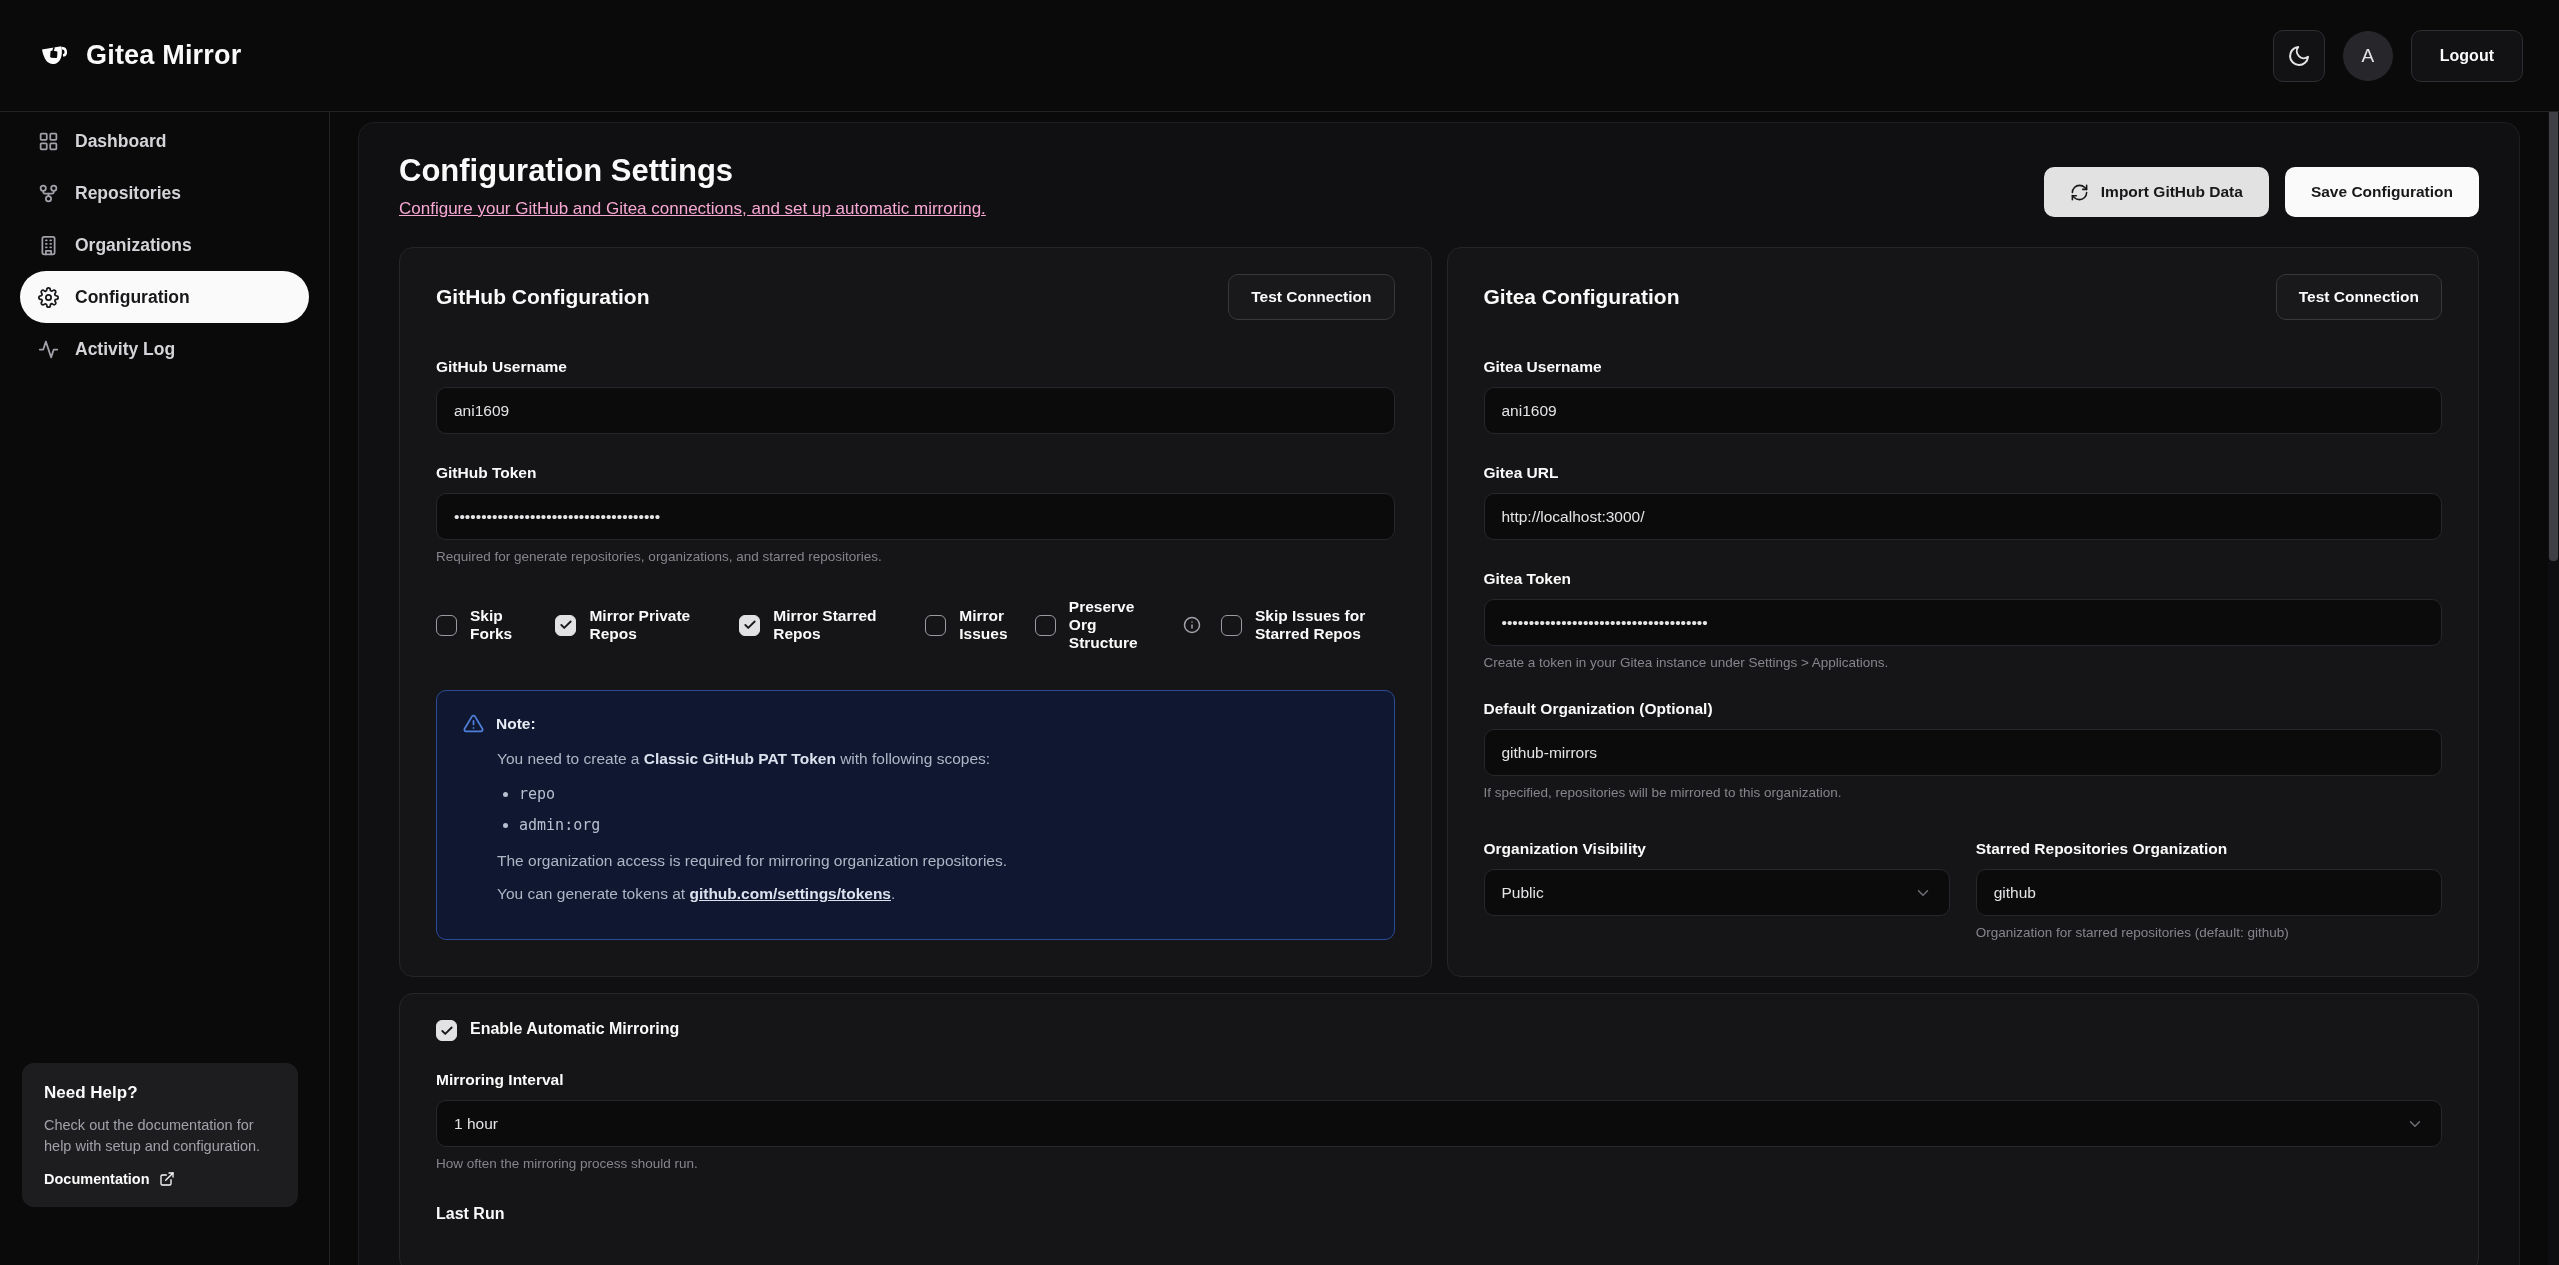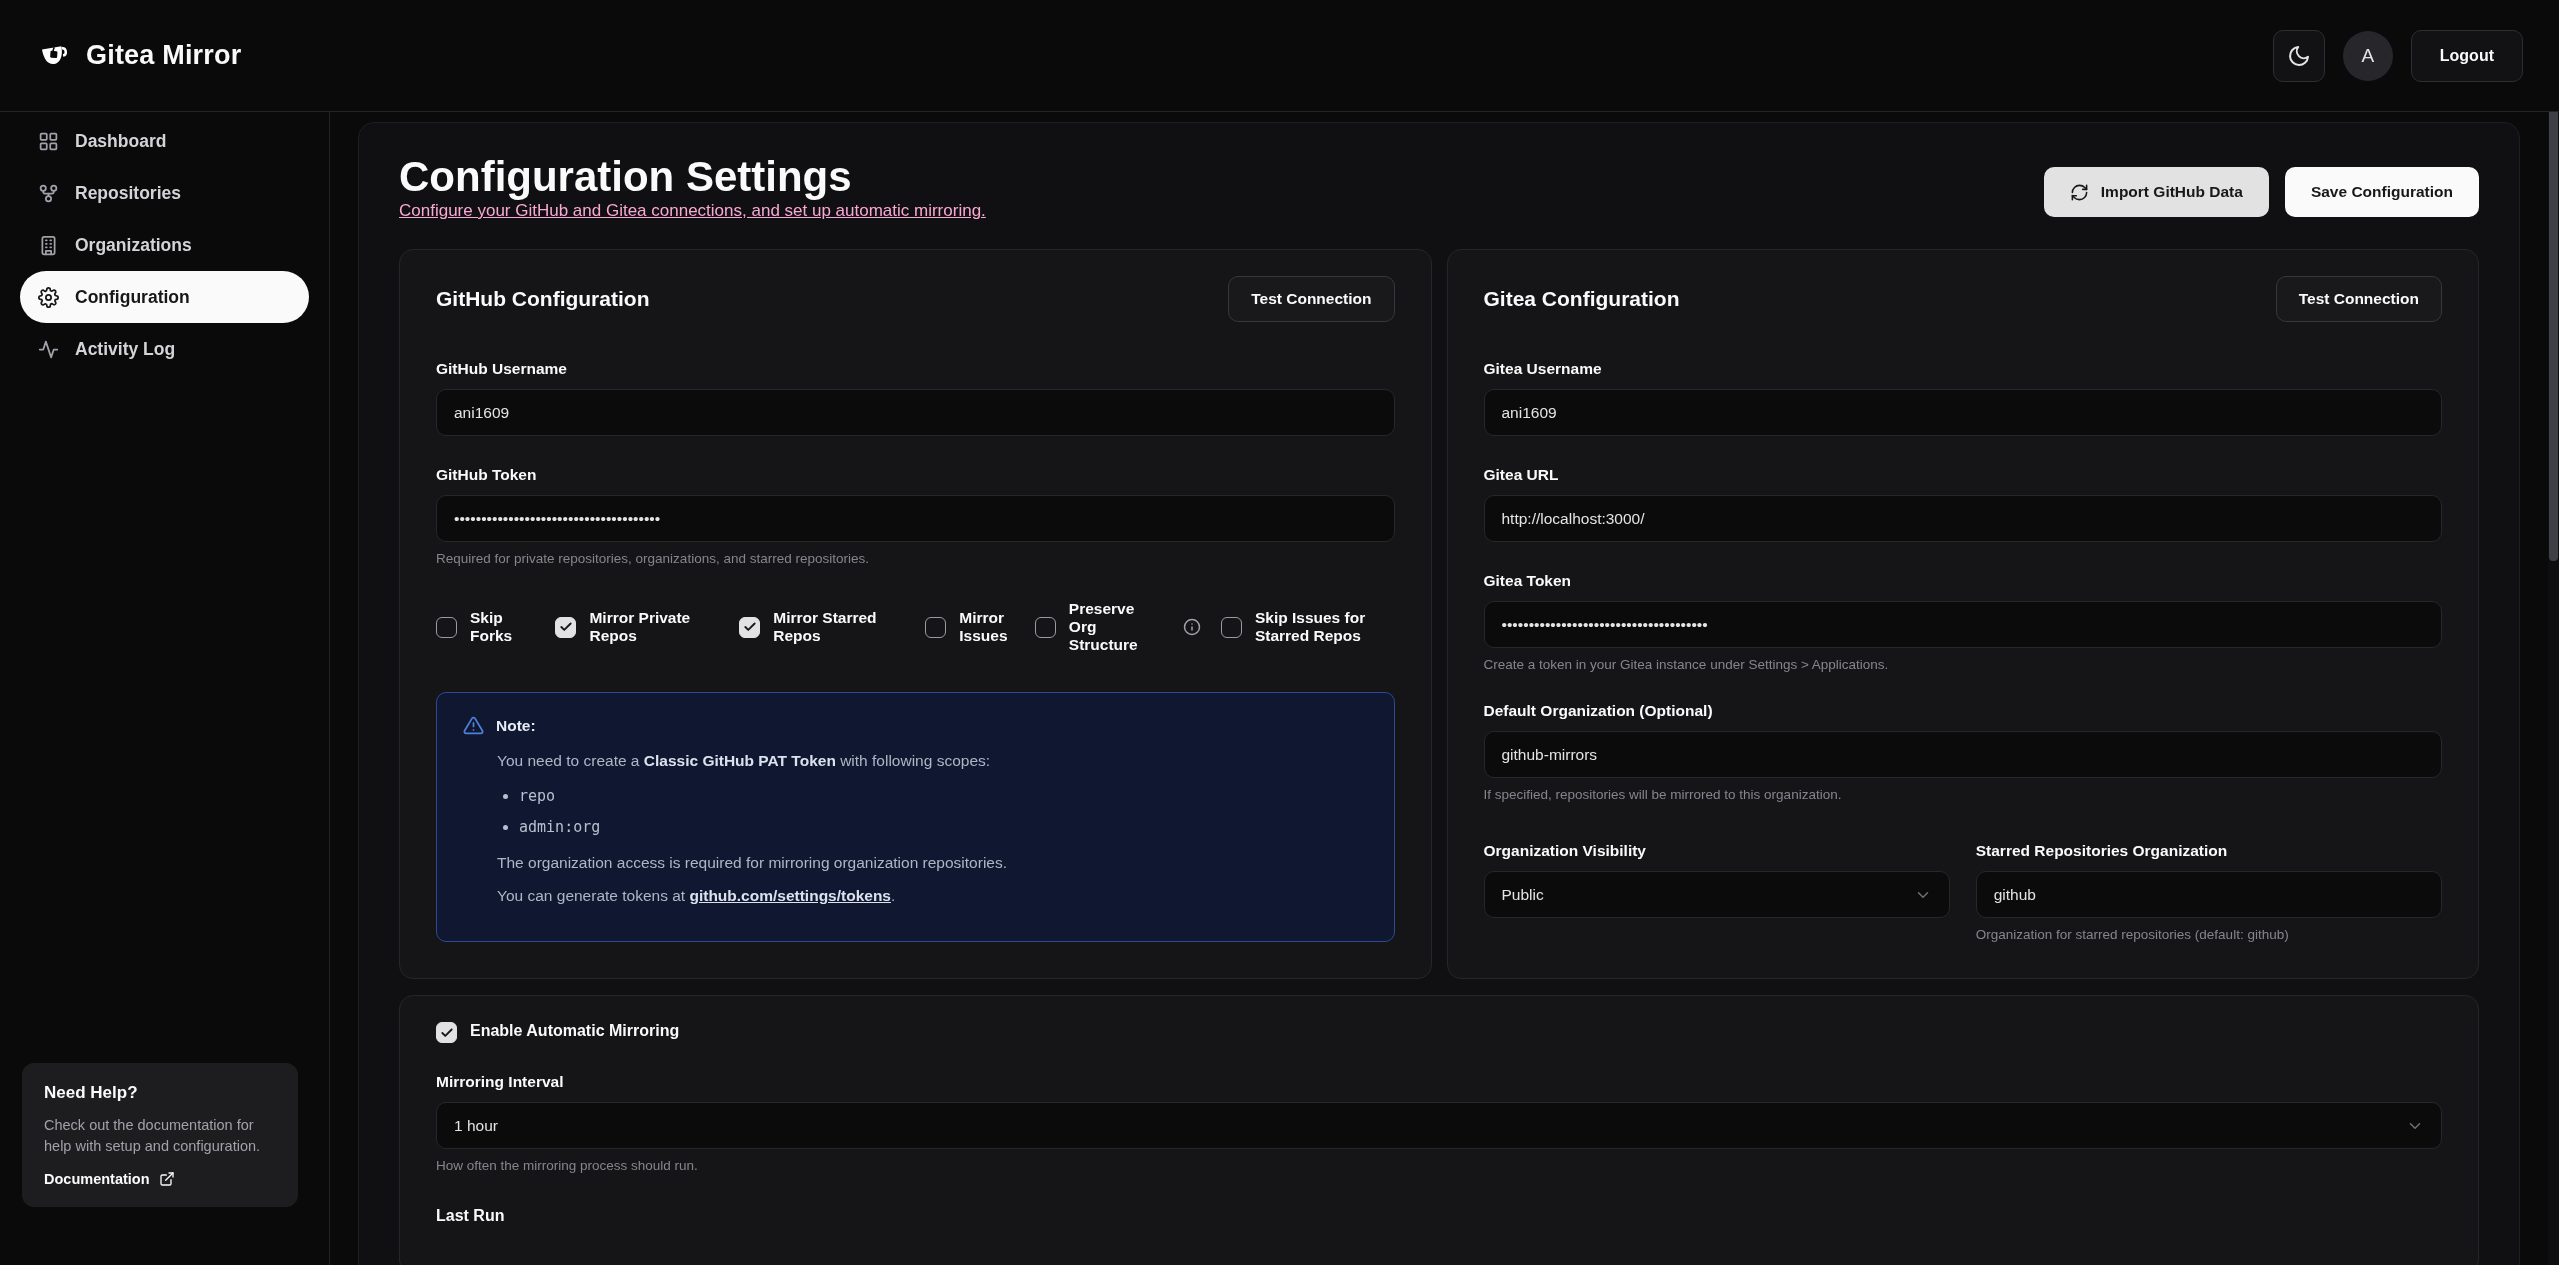--- a/index.html
+++ b/index.html
@@ -64,21 +64,21 @@
   .help-body { font-size:14.5px; line-height:1.45; color:#a1a1aa; margin-bottom:14px; }
   .help-link { display:flex; align-items:center; gap:9px; font-size:14.5px; font-weight:600; color:#fafafa; cursor:pointer; }
 
   
   .main-wrap {
     position:absolute; left:358px; top:122px; width:2162px; height:1400px;
     background:#101012; border:1px solid #1e1e22; border-radius:16px;
     padding:30px 40px 40px 40px;
   }
   .page-header { display:flex; align-items:flex-start; justify-content:space-between; margin-bottom:28px; }
-  .page-title { font-size:42px; font-weight:bold; }
+  .page-title { font-size:31px; font-weight:bold; margin-bottom:10px; }
   .page-subtitle { font-size:17px; color:#f9a8d4;text-decoration:underline; }
   .header-actions { display:flex; gap:16px; margin-top:14px; }
   .btn-light {
     height:50px; padding:0 26px; border-radius:10px; border:none;
     display:flex; align-items:center; gap:12px;
     font-size:15.5px; font-weight:600; color:#18181b; cursor:pointer;
     font-family:"Liberation Sans", sans-serif;
   }
   .btn-import { background:#e2e2e2; }
   .btn-save { background:#fafafa; }
@@ -288,21 +288,21 @@
       </div>
 
       <div class="field">
         <label class="field-label">GitHub Username</label>
         <input class="input" type="text" value="ani1609" style="">
       </div>
 
       <div class="field" style="margin-bottom:0;">
         <label class="field-label">GitHub Token</label>
         <input class="input" type="text" value="••••••••••••••••••••••••••••••••••••••" style="">
-        <div class="help-text">Required for private repositories, organizations, and starred repositories.</div>
+        <div class="help-text">Required for generate repositories, organizations, and starred repositories.</div>
       </div>
 
       <div class="options-grid">
         <div class="opt-col">
           <div class="cb-row">
             <span class="checkbox">
               <svg width="14" height="14" viewBox="0 0 24 24" fill="none" stroke="currentColor" stroke-width="3.2" stroke-linecap="round" stroke-linejoin="round">
                   <path d="M20 6L9 17l-5-5"></path>
                 </svg>
             </span>

